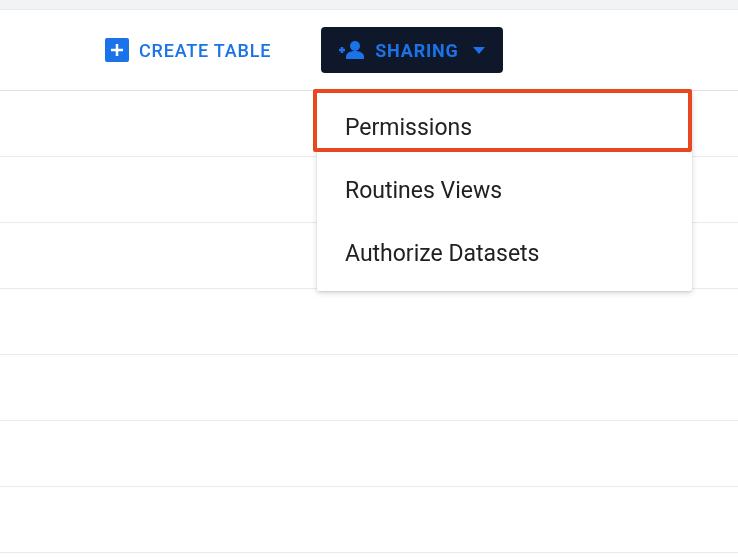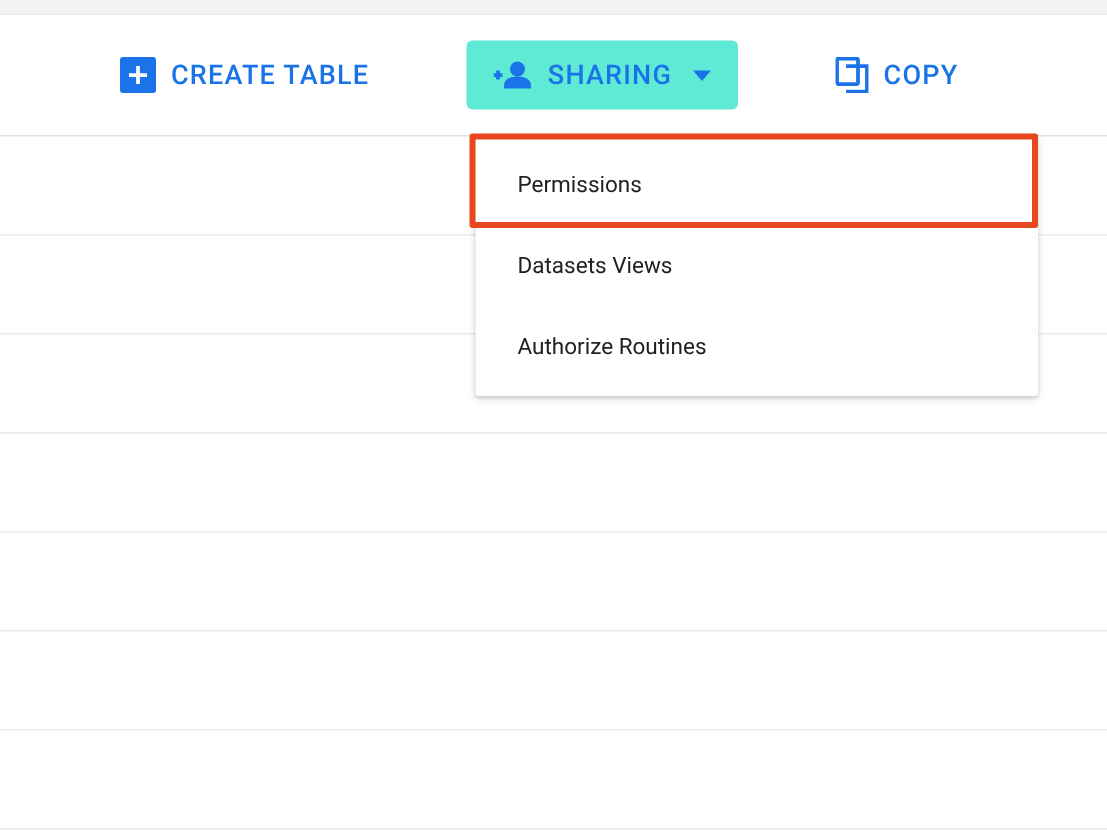--- a/index.html
+++ b/index.html
@@ -16,38 +16,39 @@
       position: relative;
     }
     .top-bar {
       height: 10px;
       background: #f1f3f4;
       border-bottom: 1px solid #e8eaed;
     }
     .toolbar {
       display: flex;
       align-items: center;
-      padding: 0 0 0 62px;
+      padding: 0 0 0 87px;
       height: 80px;
-      gap: 47px;
+      gap: 32px;
     }
     .toolbar-btn {
       display: flex;
       align-items: center;
       gap: 10px;
       color: #1a73e8;
       font-weight: 500;
       font-size: 18px;
       letter-spacing: 0.8px;
       cursor: pointer;
       padding: 12px 18px;
       border-radius: 4px;
     }
     .toolbar-btn.active {
-      background: #5eead4;
+      background: #0f172a;
+      font-weight: bold;
     }
     .icon {
       display: inline-flex;
       align-items: center;
       justify-content: center;
     }
     .plus-box {
       width: 24px;
       height: 24px;
       background: #1a73e8;
@@ -81,21 +82,21 @@
       top: 90px;
       width: 375px;
       background: #fff;
       box-shadow: 0 2px 6px rgba(0,0,0,0.15), 0 1px 2px rgba(0,0,0,0.1);
       border-radius: 2px;
       z-index: 10;
       padding: 6px 0;
     }
     .menu-item {
       padding: 18px 28px;
-      font-size: 15px;
+      font-size: 23px;
       color: #202124;
       cursor: pointer;
       font-weight: 400;
     }
     .highlight-box {
       position: absolute;
       left: 313px;
       top: 89px;
       width: 379px;
       height: 63px;
@@ -125,47 +126,38 @@
       <svg width="26" height="22" viewBox="0 0 26 22" fill="#1a73e8">
         <circle cx="16" cy="7" r="5"></circle>
         <path d="M7 18c0-4 4-6 9-6s9 2 9 6v2H7v-2z"></path>
         <path d="M3 8v6M0 11h6" stroke="#1a73e8" stroke-width="2.5" fill="none"></path>
       </svg>
     </span>
     <span>SHARING</span>
     <span class="dropdown-arrow"></span>
   </div>
 
-  <div class="toolbar-btn">
-    <span class="icon">
-      <svg width="22" height="24" viewBox="0 0 22 24" fill="none" stroke="#1a73e8" stroke-width="2.5">
-        <rect x="1" y="1" width="14" height="17" rx="1"></rect>
-        <path d="M7 6h14v17H7"></path>
-      </svg>
-    </span>
-    <span>COPY</span>
-  </div>
 </div>
 
 <div class="rows-container">
   <div class="row"></div>
   <div class="row"></div>
   <div class="row"></div>
   <div class="row"></div>
   <div class="row"></div>
   <div class="row"></div>
   <div class="row"></div>
   <div class="row"></div>
 </div>
 
 <div class="dropdown-menu">
   <div class="menu-item">
     <span>Permissions</span>
   </div>
   <div class="menu-item">
-    <span>Datasets Views</span>
+    <span>Routines Views</span>
   </div>
   <div class="menu-item">
-    <span>Authorize Routines</span>
+    <span>Authorize Datasets</span>
   </div>
 </div>
 
 <div class="highlight-box"></div>
 
 </body></html>

